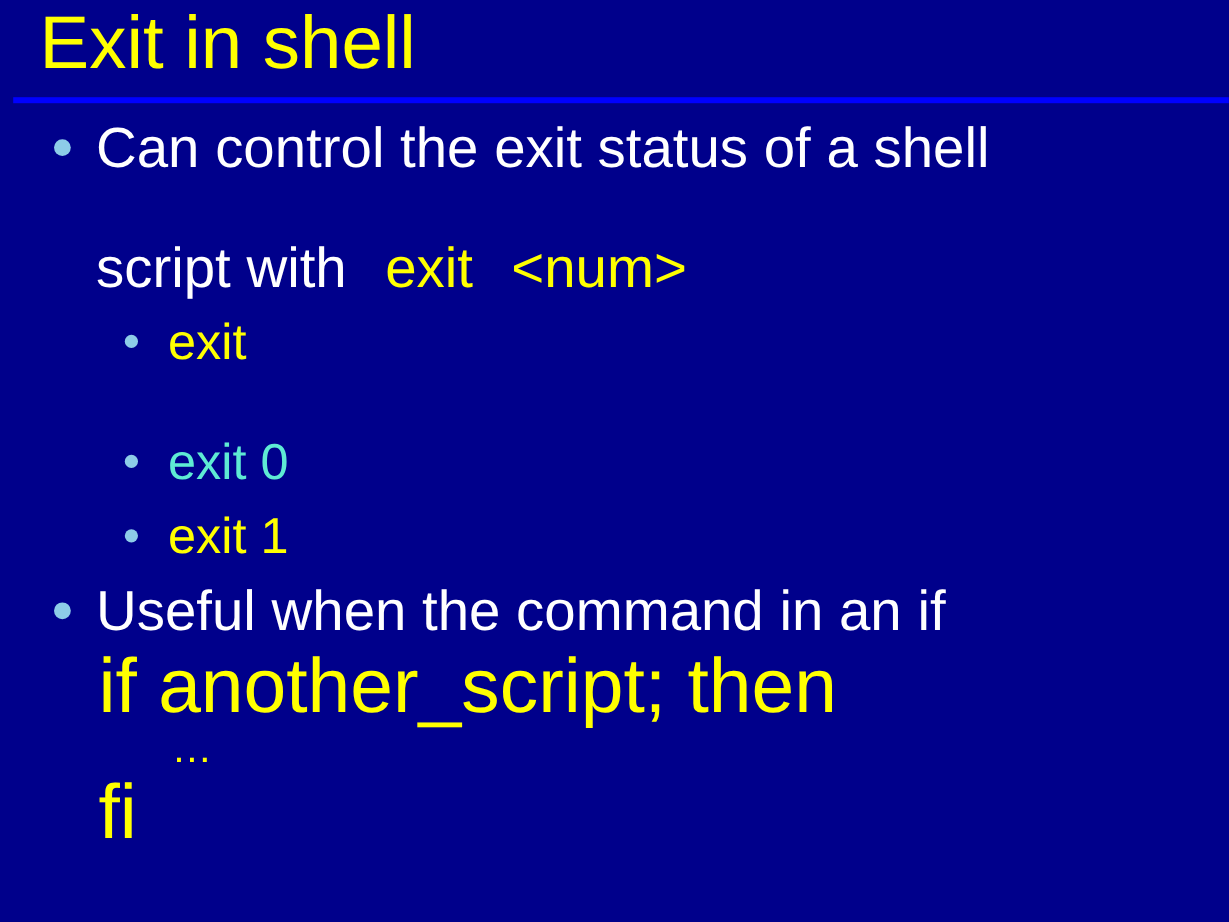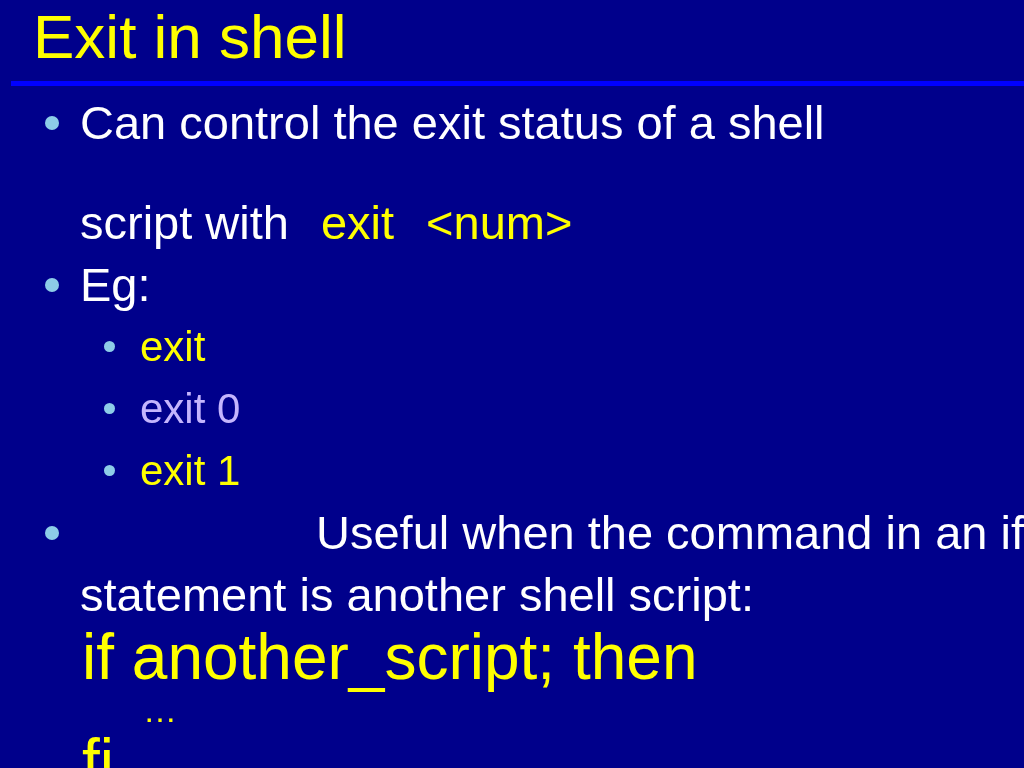--- a/index.html
+++ b/index.html
@@ -146,49 +146,38 @@
       <div class="l1-text" style="color: rgb(255, 255, 255);">
         <span>Can control the exit status of a shell</span>
       </div>
     </div>
     <div class="l1-item">
       <div class="l1-text" style="color: rgb(255, 255, 255); margin-top: 38px;">
         <span>script with</span><span class="sp-wide"></span><span class="sp"></span><span class="code" style="color: rgb(255, 255, 0);">exit</span><span class="sp-wide"></span><span class="sp"></span><span class="code" style="color: rgb(255, 255, 0);">&lt;num&gt;</span>
       </div>
     </div>
 
-    <div class="l1-item">
-      <span class="l1-bullet" style="background: rgb(141, 204, 232);"></span>
-      <div class="l1-text" style="color: rgb(255, 255, 255);">
-        <span>Eg:</span>
-      </div>
-    </div>
 
     <div class="l2-item">
       <span class="l2-bullet" style="background: rgb(141, 204, 232);"></span>
       <div class="l2-text" style="color: rgb(255, 255, 0);">exit</div>
     </div>
     <div class="l2-item">
       <span class="l2-bullet" style="background: rgb(141, 204, 232);"></span>
-      <div class="l2-text" style="color: #c4b5fd;">exit 0</div>
+      <div class="l2-text" style="color: #5eead4; margin-top: 38px;">exit 0</div>
     </div>
     <div class="l2-item">
       <span class="l2-bullet" style="background: rgb(141, 204, 232);"></span>
       <div class="l2-text" style="color: rgb(255, 255, 0);">exit 1</div>
     </div>
 
     <div class="l1-item">
       <span class="l1-bullet" style="background: rgb(141, 204, 232);"></span>
-      <div class="l1-text" style="color: rgb(255, 255, 255); text-align: right;">
+      <div class="l1-text" style="color: rgb(255, 255, 255);">
         <span>Useful when the command in an if</span>
-      </div>
-    </div>
-    <div class="l1-item">
-      <div class="l1-text" style="color: rgb(255, 255, 255);">
-        <span>statement is another shell script:</span>
       </div>
     </div>
 
     <div class="code-line" style="color: rgb(255, 255, 0);">if  another_script;  then</div>
     <div class="code-line ellipsis" style="color: rgb(255, 255, 0);">…</div>
     <div class="code-line last" style="color: rgb(255, 255, 0);">fi</div>
 
   </div>
 </div>
 

